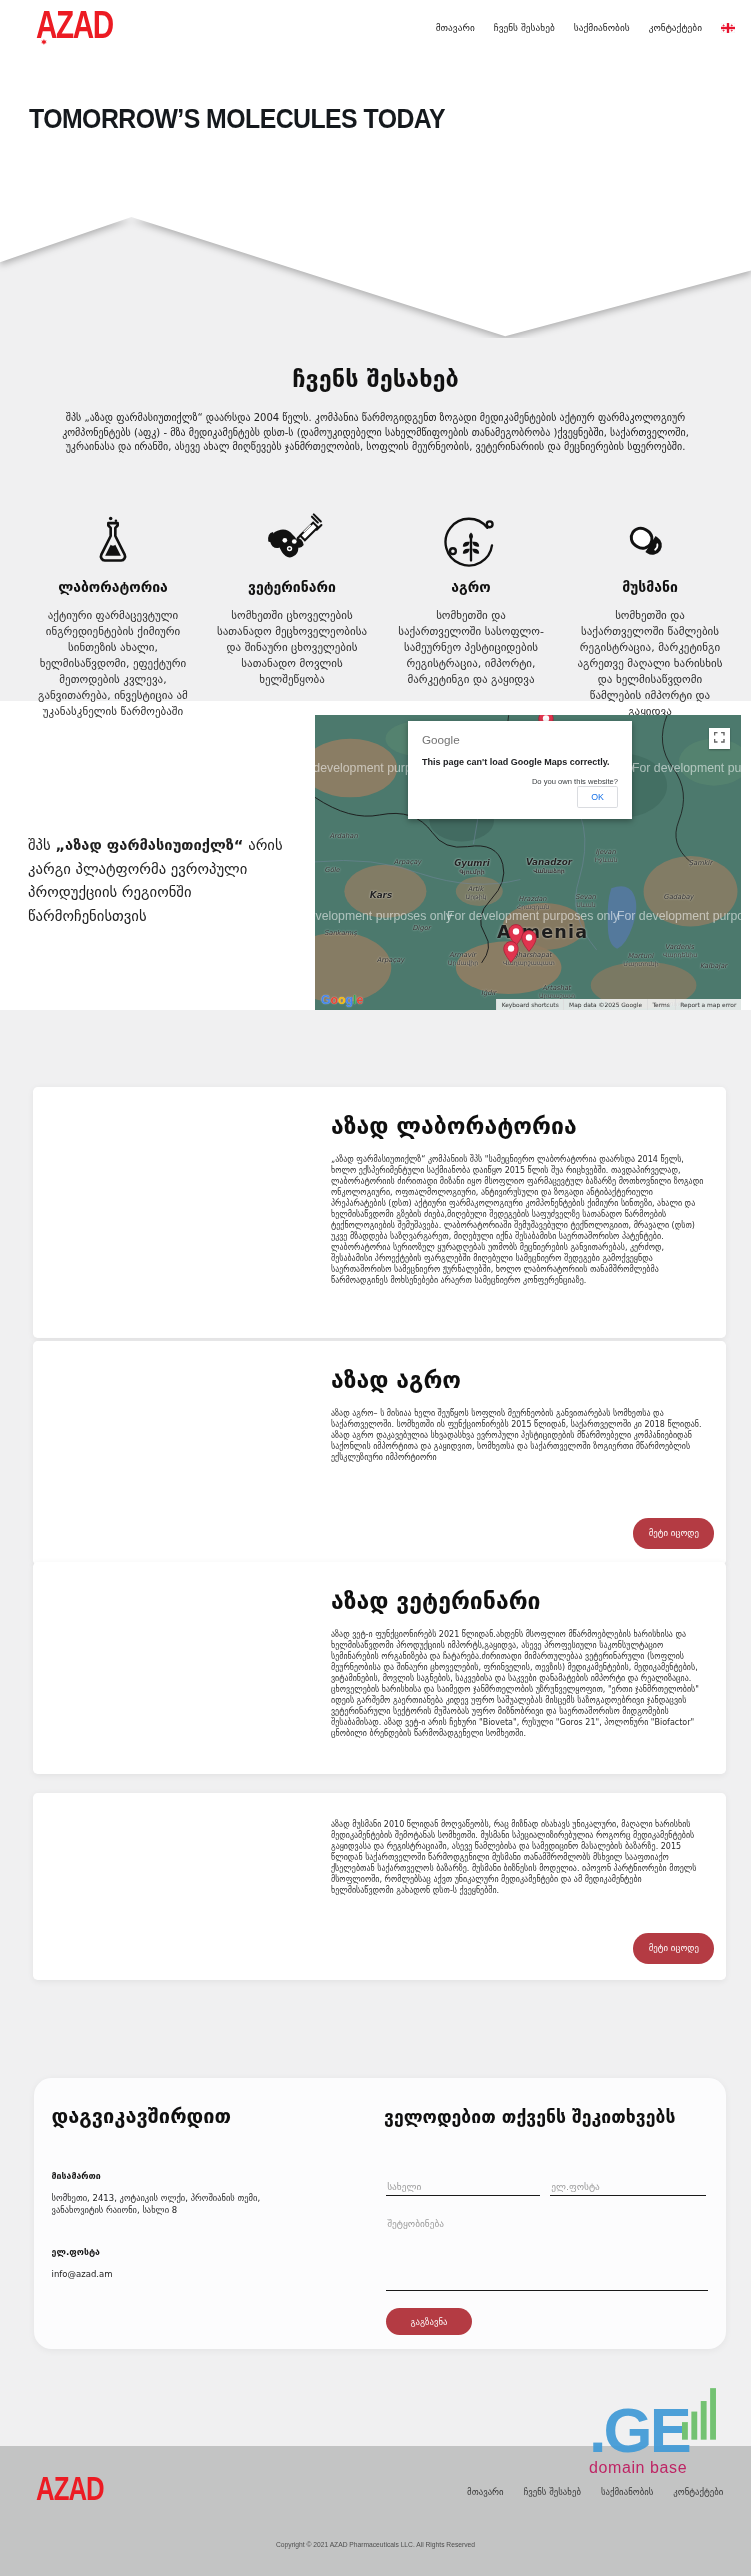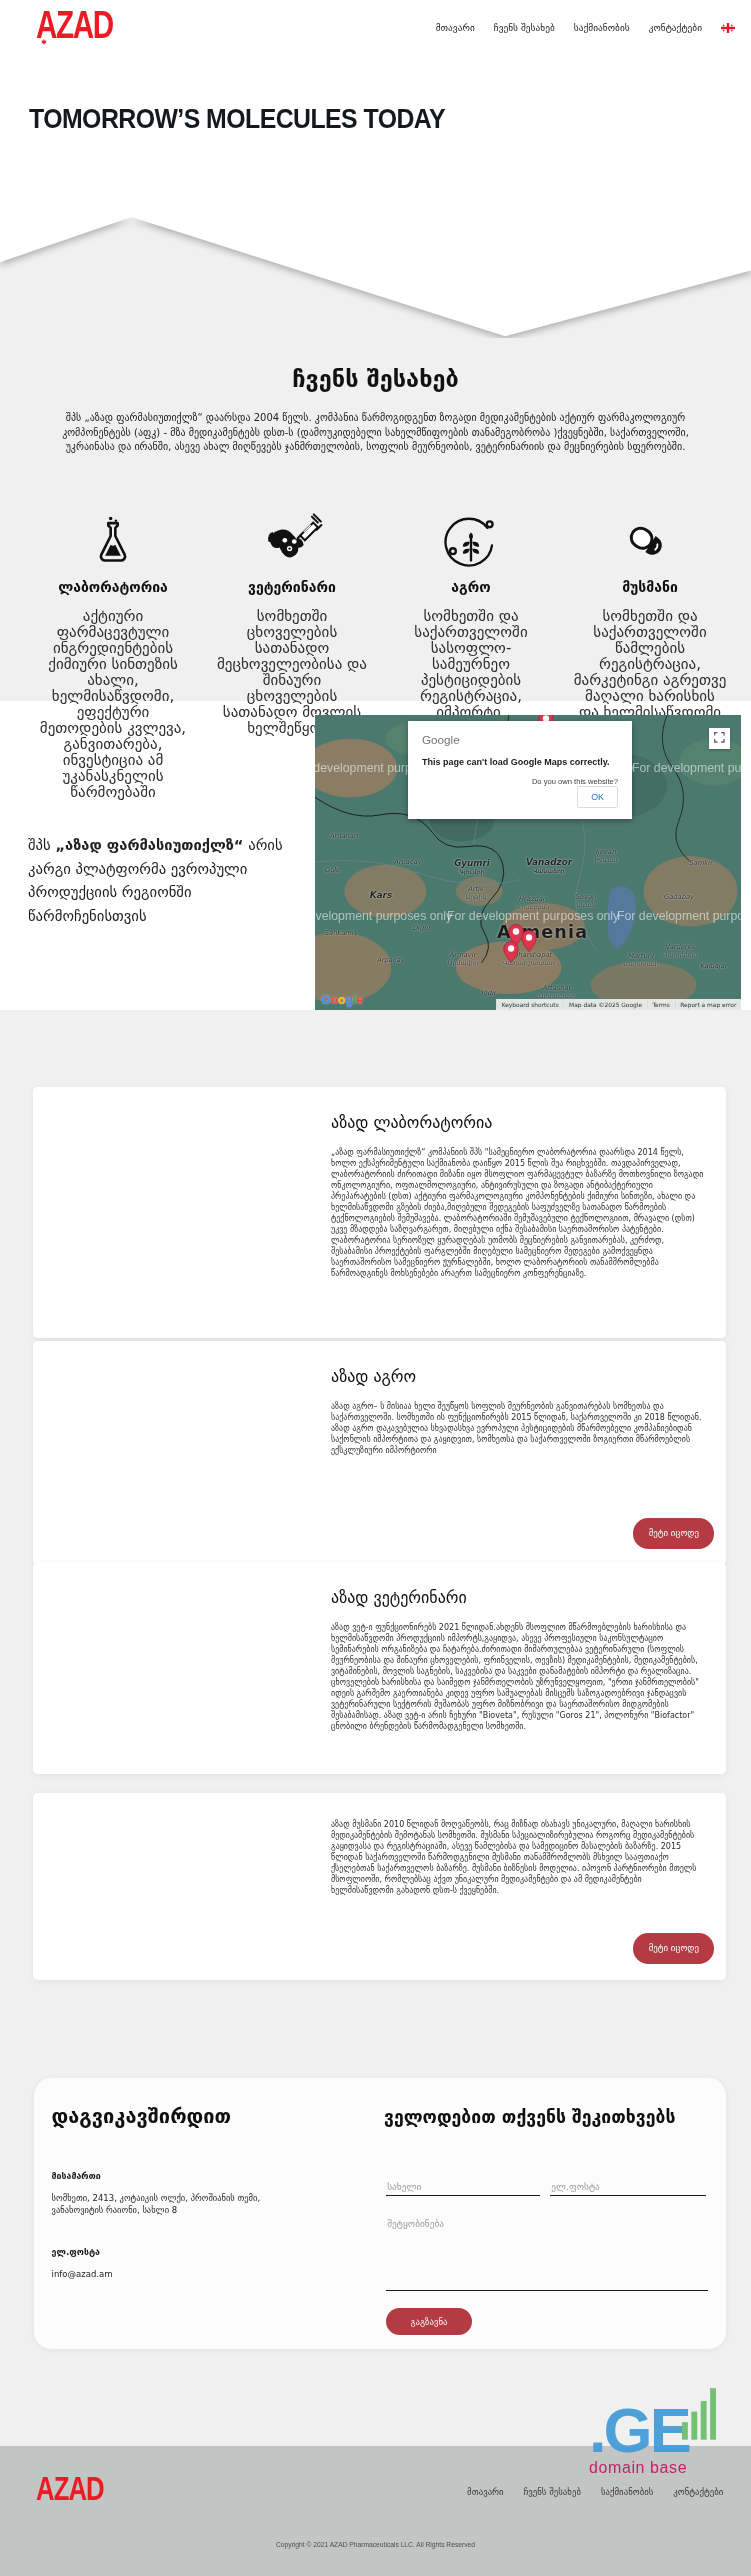--- a/index.html
+++ b/index.html
@@ -27,21 +27,21 @@
   .divider-svg { position:absolute; left:0; top:0; width:751px; height:121px; display:block; }
   .about-h2 { position:absolute; left:0; top:148px; width:100%; text-align:center;
               font-size:23.5px; font-weight:700; color:#111; }
   .about-p { position:absolute; left:47px; top:194px; width:657px; text-align:center;
              font-size:10px; line-height:14.7px; color:#222; }
 
   .services { position:absolute; left:23.5px; top:286px; width:716px; display:flex; }
   .svc { width:179px; padding:0 13px; text-align:center; }
   .svc-icon { height:76px; display:flex; align-items:flex-end; justify-content:center; padding-bottom:8.2px; }
   .svc-title { font-size:14px; font-weight:700; color:#101010; margin-bottom:13px; }
-  .svc-text { font-size:15px; line-height:16px; color:#2e2e2e; }
+  .svc-text { font-size:11px; line-height:16px; color:#2e2e2e; }
 
   
   .map-note { position:absolute; left:28px; top:833px; width:271px; font-size:14.7px; line-height:23.5px; color:#1f1f1f; }
   .map-note b { font-weight:700; }
   .map { position:absolute; left:315px; top:715px; width:426px; height:295px; background:#4c796d; overflow:hidden; cursor:grab; }
   .terrain { position:absolute; left:0; top:0; }
   .wm { position:absolute; font-size:12.3px; color:rgba(255,255,255,.55); white-space:nowrap; font-family:"Liberation Sans",sans-serif; }
   .mlab { position:absolute; font-size:6.7px; color:#2d2d2d; white-space:nowrap; text-align:center;
           text-shadow:0 0 1.8px rgba(255,255,255,.85); transform:translateX(-50%); }
   .mlab .native { display:block; font-style:normal; font-size:6.2px; color:#3a3a3a; }
@@ -63,21 +63,21 @@
            font-family:"Liberation Sans",sans-serif; text-shadow:0 0 1.2px rgba(255,255,255,.7); }
   .attr { position:absolute; right:0; bottom:0; display:flex; z-index:3; }
   .attr span { background:rgba(250,250,250,.85); font-size:5.9px; color:#333; padding:2.3px 4.7px; border-left:0.6px solid #ddd; white-space:nowrap; }
 
   
   .graybg { position:absolute; left:0; top:1010px; width:751px; height:1436px; background:#f0f0f1; }
 
   
   .card { position:absolute; left:33px; width:693px; background:#fff; border-radius:4.7px;
           box-shadow:0 1.2px 5.9px rgba(0,0,0,.06); padding:26px 20px 23.5px 298px; }
-  .card h3 { font-size:16px; font-weight:400; color:#0f0f0f; margin-bottom:15.3px; }
+  .card h3 { font-size:23px; font-weight:700; color:#0f0f0f; margin-bottom:15.3px; }
   .card p { font-size:8px; line-height:11px; color:#2b2b2b; }
   .pill-btn { position:absolute; right:11.7px; bottom:16.4px; min-width:76px; height:30.5px; padding:0 15.3px;
               background:#b43b43; color:#fff; border:none; border-radius:15.3px; font-size:8.8px;
               font-family:"DejaVu Sans",sans-serif; cursor:pointer; }
 
   
   .contact-card { position:absolute; left:34px; top:2078px; width:692px; height:271px;
                   background:#fcfcfd; border-radius:17.6px; box-shadow:0 1.2px 7px rgba(0,0,0,.05); }
   .c-h { position:absolute; left:17.6px; top:26px; font-size:20px; font-weight:700; color:#101010; }
   .c-lab { position:absolute; left:17.6px; font-size:8.8px; font-weight:700; color:#141414; }

